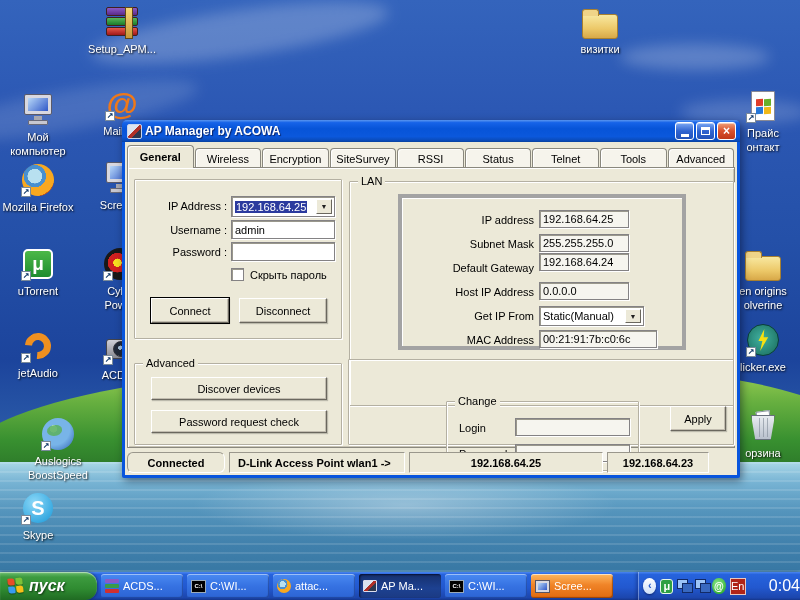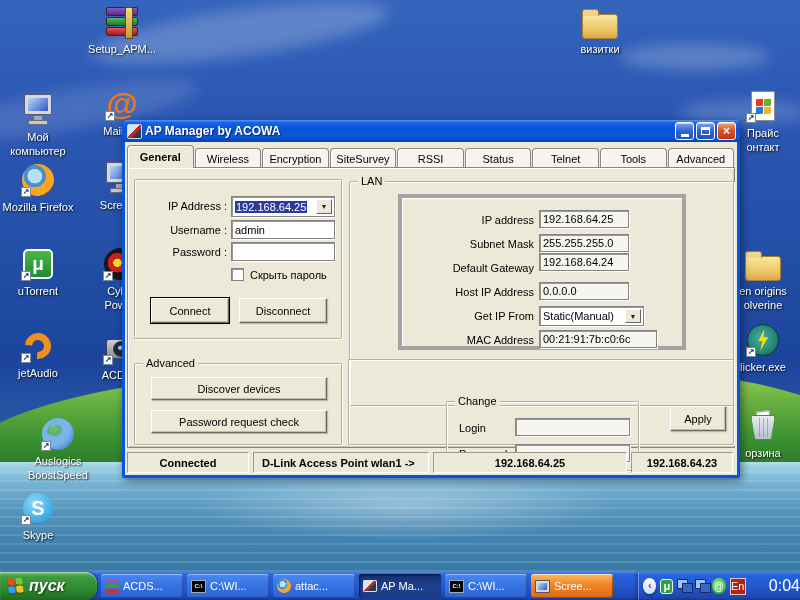--- a/index.html
+++ b/index.html
@@ -430,21 +430,21 @@
           <span class="lbl" style="left:12px;top:46px;">Password</span>
           <div class="sunken field-ro" style="position:absolute;left:68px;top:42px;width:115px;height:18px;">
               <span></span>
             </div>
         </div>
         <div class="btn" style="position:absolute;left:321px;top:46px;width:56px;height:25px;">Apply</div>
       </div>
     </div>
 
     <div class="statusbar">
-      <div class="sb-panel" style="width:122px;justify-content:center;">Connected</div>
+      <div class="sb-panel" style="width:98px;justify-content:center;border-radius:6px;">Connected</div>
       <div class="sb-panel" style="width:176px;padding-left:8px;">D-Link Access Point wlan1 -&gt;</div>
       <div class="sb-panel" style="width:194px;justify-content:center;">192.168.64.25</div>
       <div class="sb-panel" style="width:102px;justify-content:center;margin-right:0;">192.168.64.23</div>
     </div>
   </div>
 </div>
 
 <div id="taskbar">
   <div class="start-btn">
     <div class="winflag">

